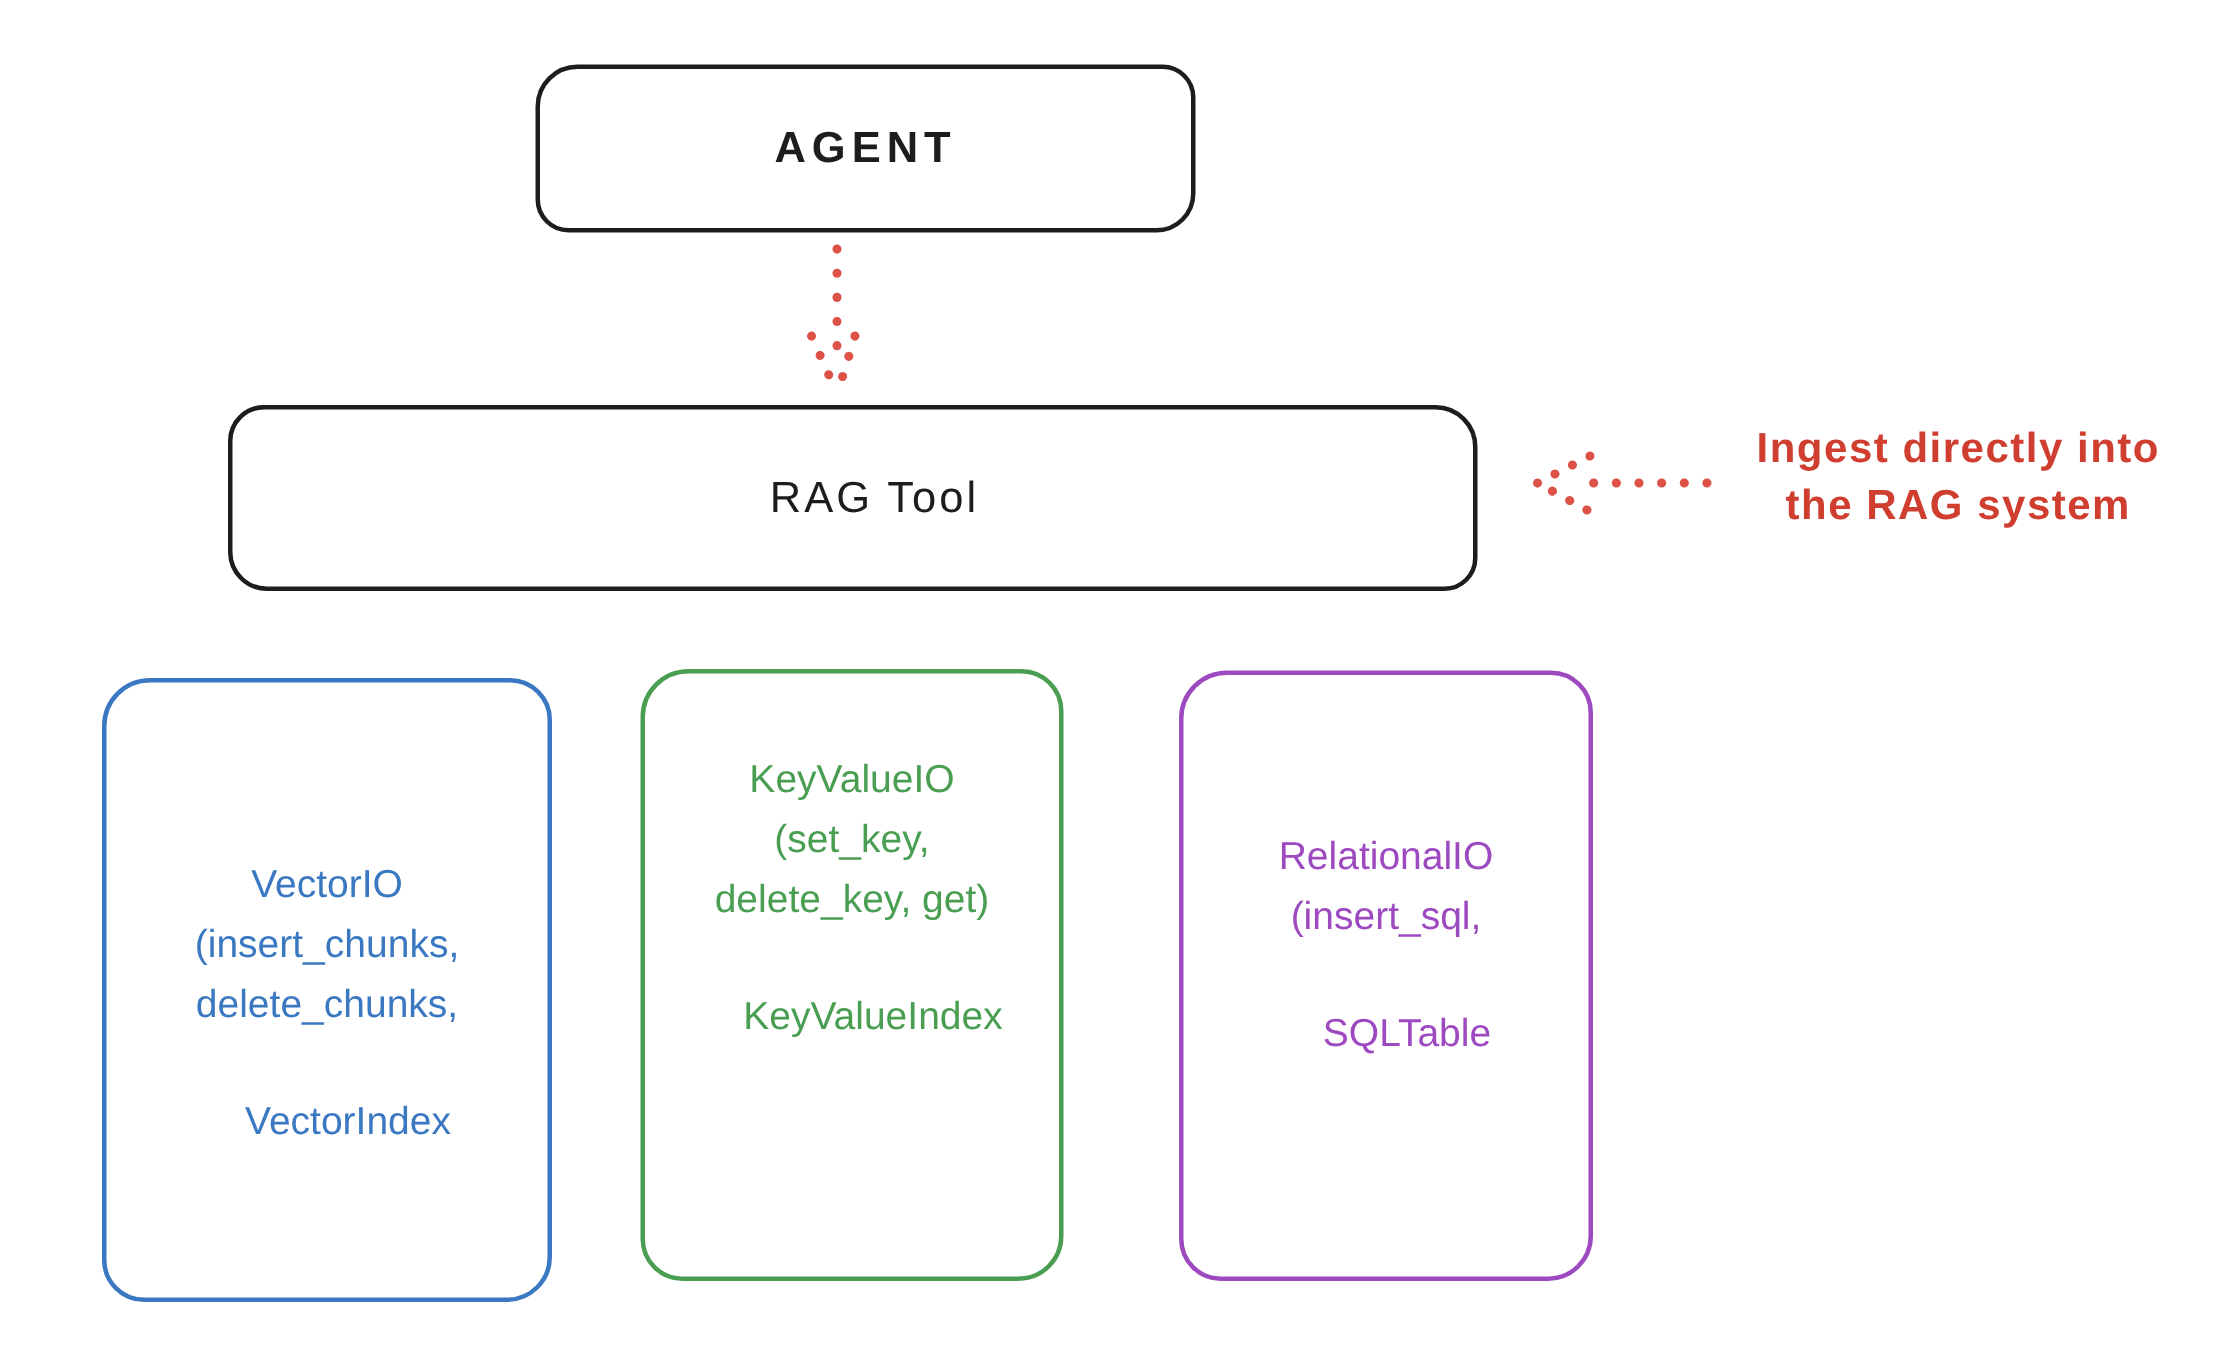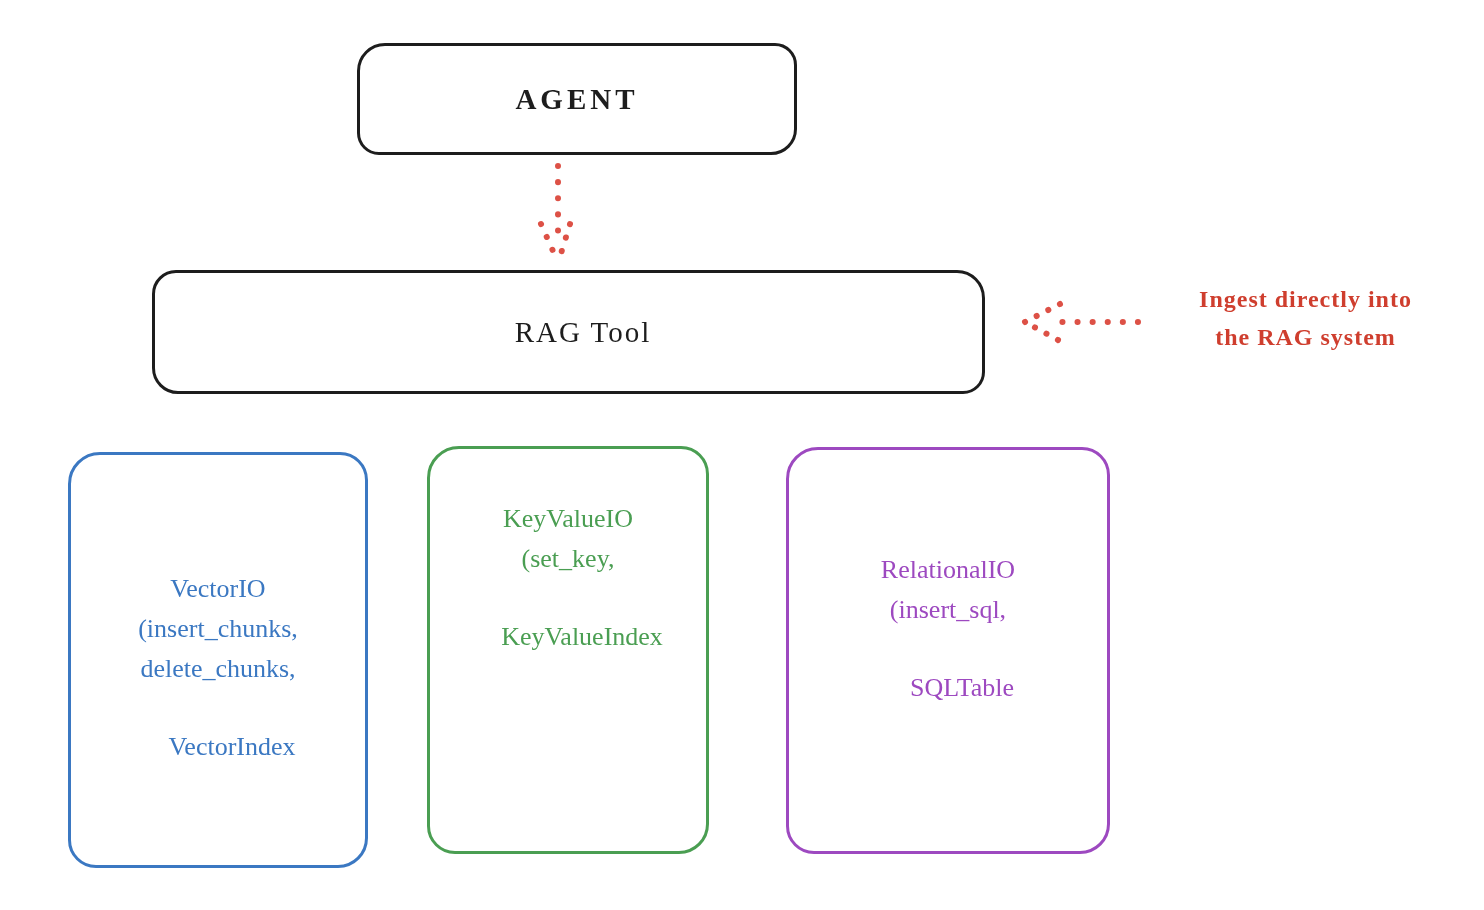--- a/index.html
+++ b/index.html
@@ -5,21 +5,21 @@
   html, body {
     margin: 0;
     padding: 0;
     background: #ffffff;
   }
   .stage {
     position: relative;
     width: 1484px;
     height: 910px;
     background: #ffffff;
-    font-family: Liberation Serif, serif;
+    font-family: Liberation Sans, sans-serif;
     overflow: hidden;
   }
   .node {
     position: absolute;
     box-sizing: border-box;
     background: #ffffff;
     border: 3.5px solid #1d1d1d;
     display: flex;
     align-items: center;
     justify-content: center;
@@ -55,35 +55,35 @@
   }
   .arrow-left {
     left: 1016px; top: 294px;
     width: 128px; height: 58px;
   }
   .annotation {
     position: absolute;
     left: 1133px; top: 280px;
     width: 345px;
     text-align: center;
-    font-size: 24px;
+    font-size: 28px;
     line-height: 38px;
     font-weight: bold;
     letter-spacing: 1px;
   }
   .io-box {
     position: absolute;
     box-sizing: border-box;
     background: #ffffff;
     border: 3px solid;
     border-radius: 32px 28px 30px 28px;
   }
   .box-vector { left: 68px;  top: 452px; width: 300px; height: 416px; }
   .box-kv     { left: 427px; top: 446px; width: 282px; height: 408px; }
-  .box-rel    { left: 786px; top: 447px; width: 324px; height: 407px; }
+  .box-rel    { left: 786px; top: 447px; width: 276px; height: 407px; }
   .io-text {
     width: 100%;
     text-align: center;
     font-size: 26px;
     line-height: 40px;
   }
   .box-vector .io-text { padding-top: 114px; text-align: center; }
   .box-kv     .io-text { padding-top: 50px; }
   .box-rel    .io-text { padding-top: 100px; }
   .io-index {
@@ -131,20 +131,21 @@
       <div>(insert_chunks,</div>
       <div>delete_chunks,</div>
       <div class="io-index">VectorIndex</div>
     </div>
   </div>
 
   <div class="io-box box-kv" style="border-color: rgb(74, 158, 82);">
     <div class="io-text" style="color: rgb(74, 158, 82);">
       <div>KeyValueIO</div>
       <div>(set_key,</div>
+      <div>delete_key, get)</div>
       <div class="io-index">KeyValueIndex</div>
     </div>
   </div>
 
   <div class="io-box box-rel" style="border-color: rgb(157, 73, 192);">
     <div class="io-text" style="color: rgb(157, 73, 192);">
       <div>RelationalIO</div>
       <div>(insert_sql,</div>
       <div class="io-index">SQLTable</div>
     </div>

